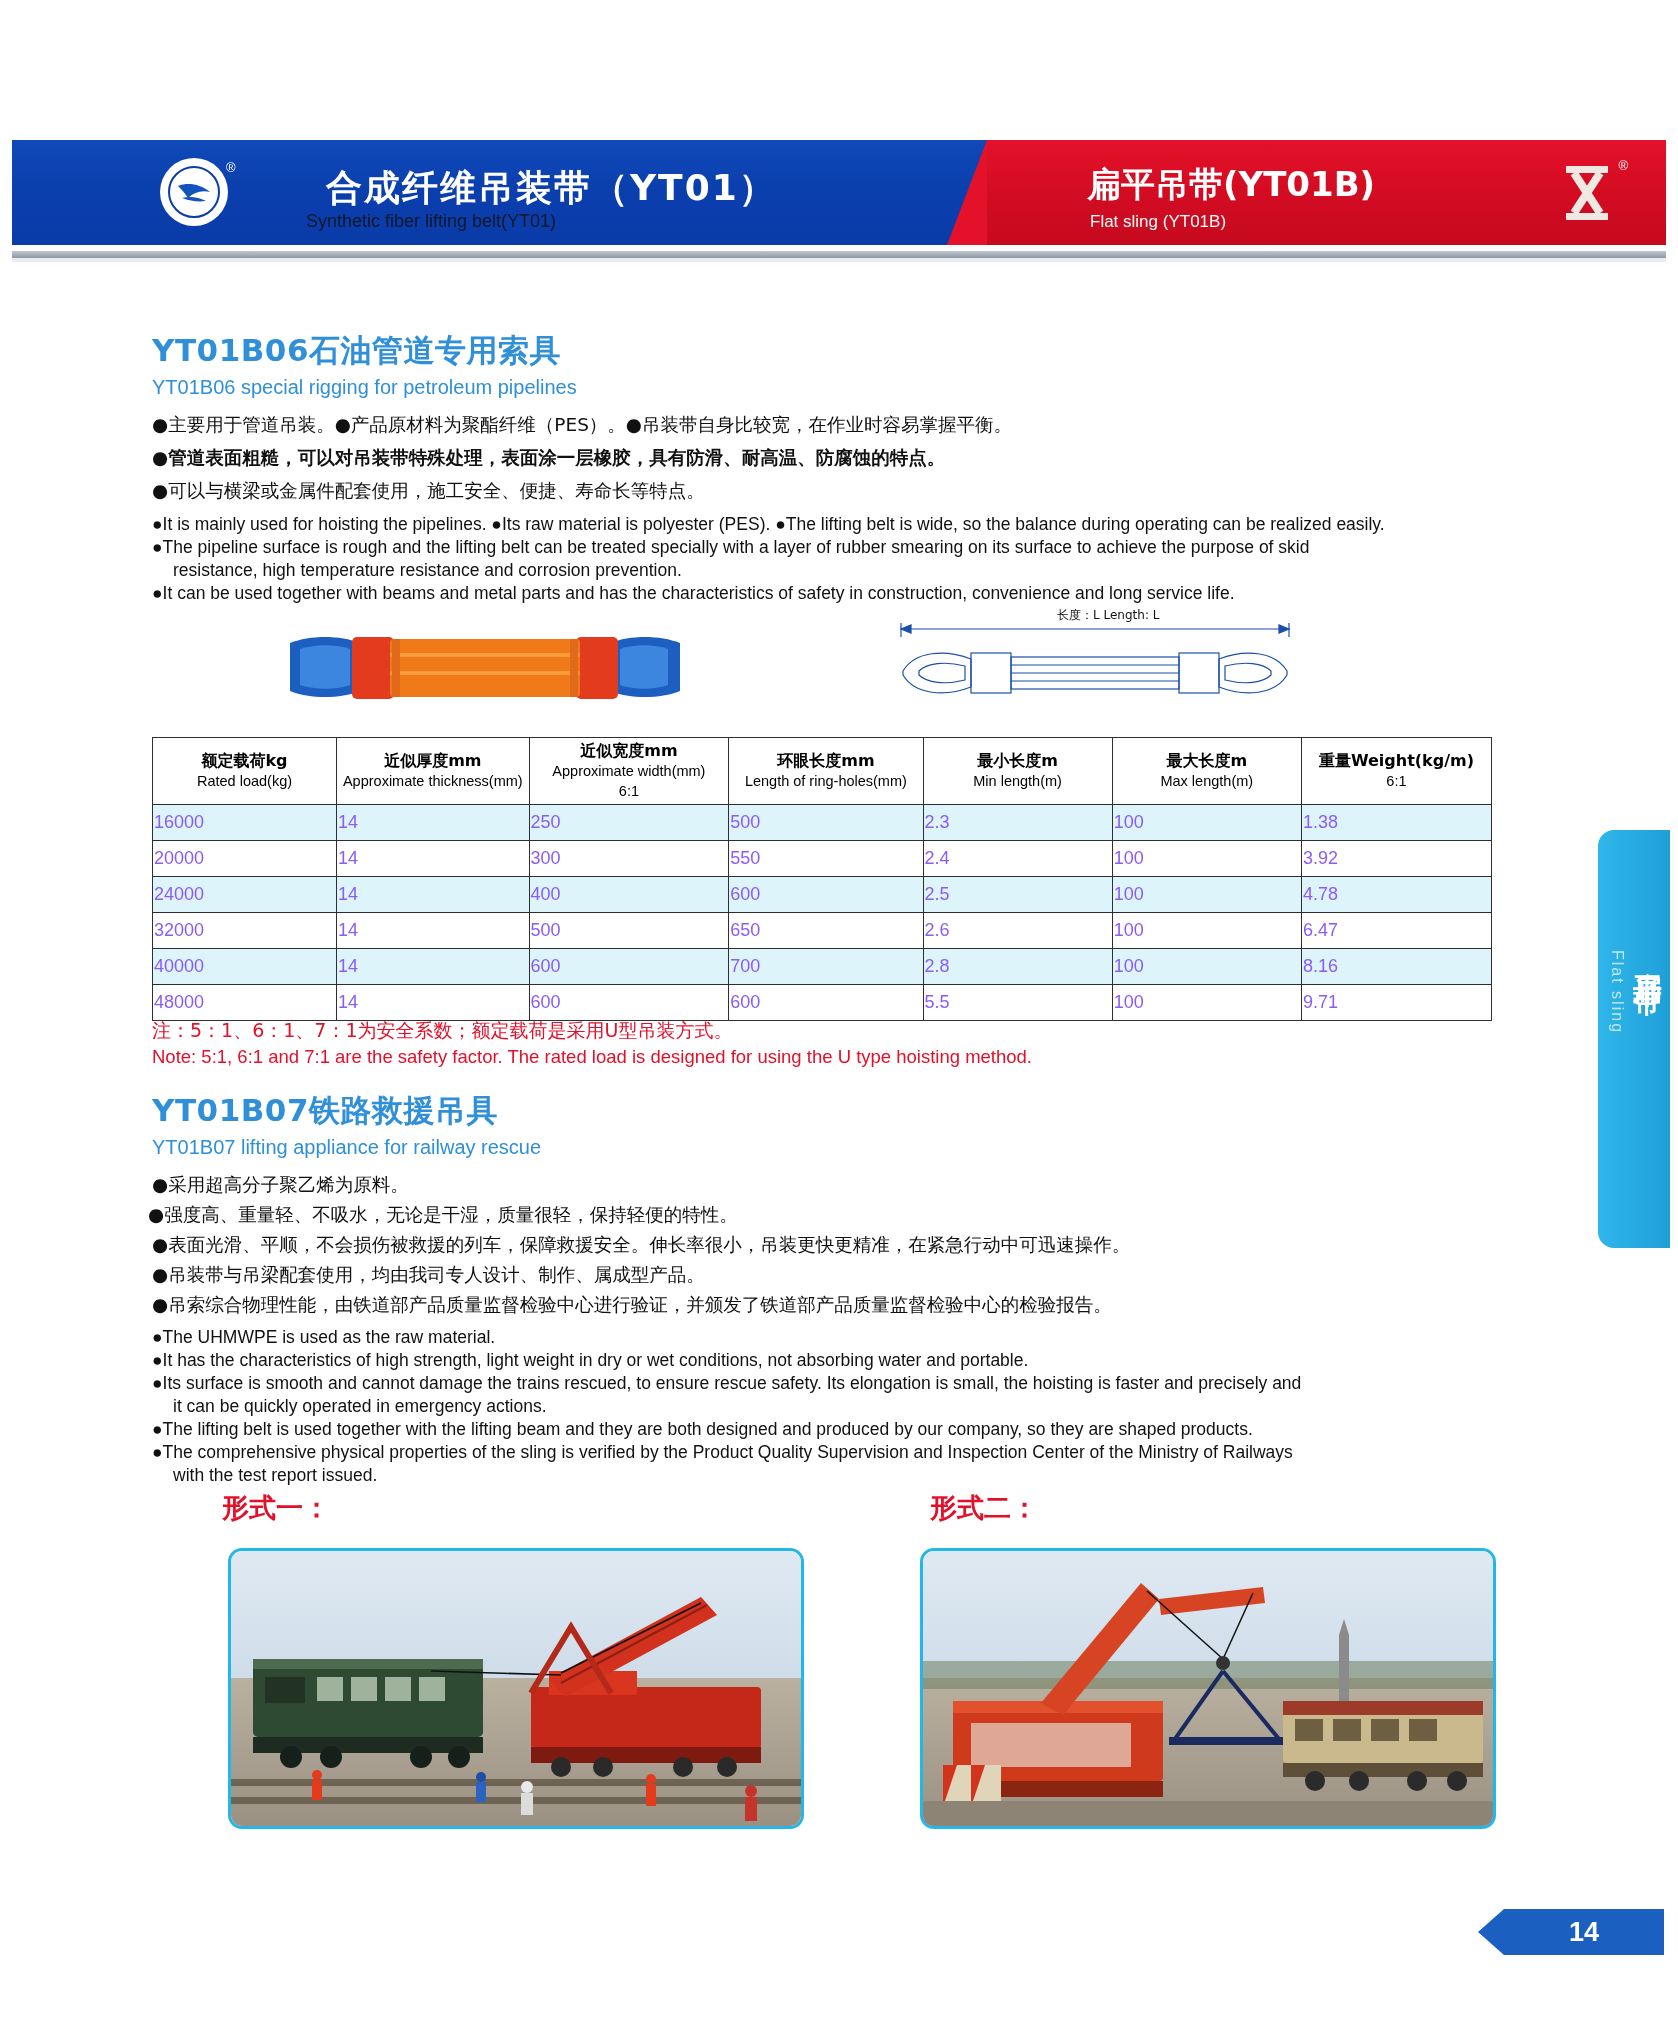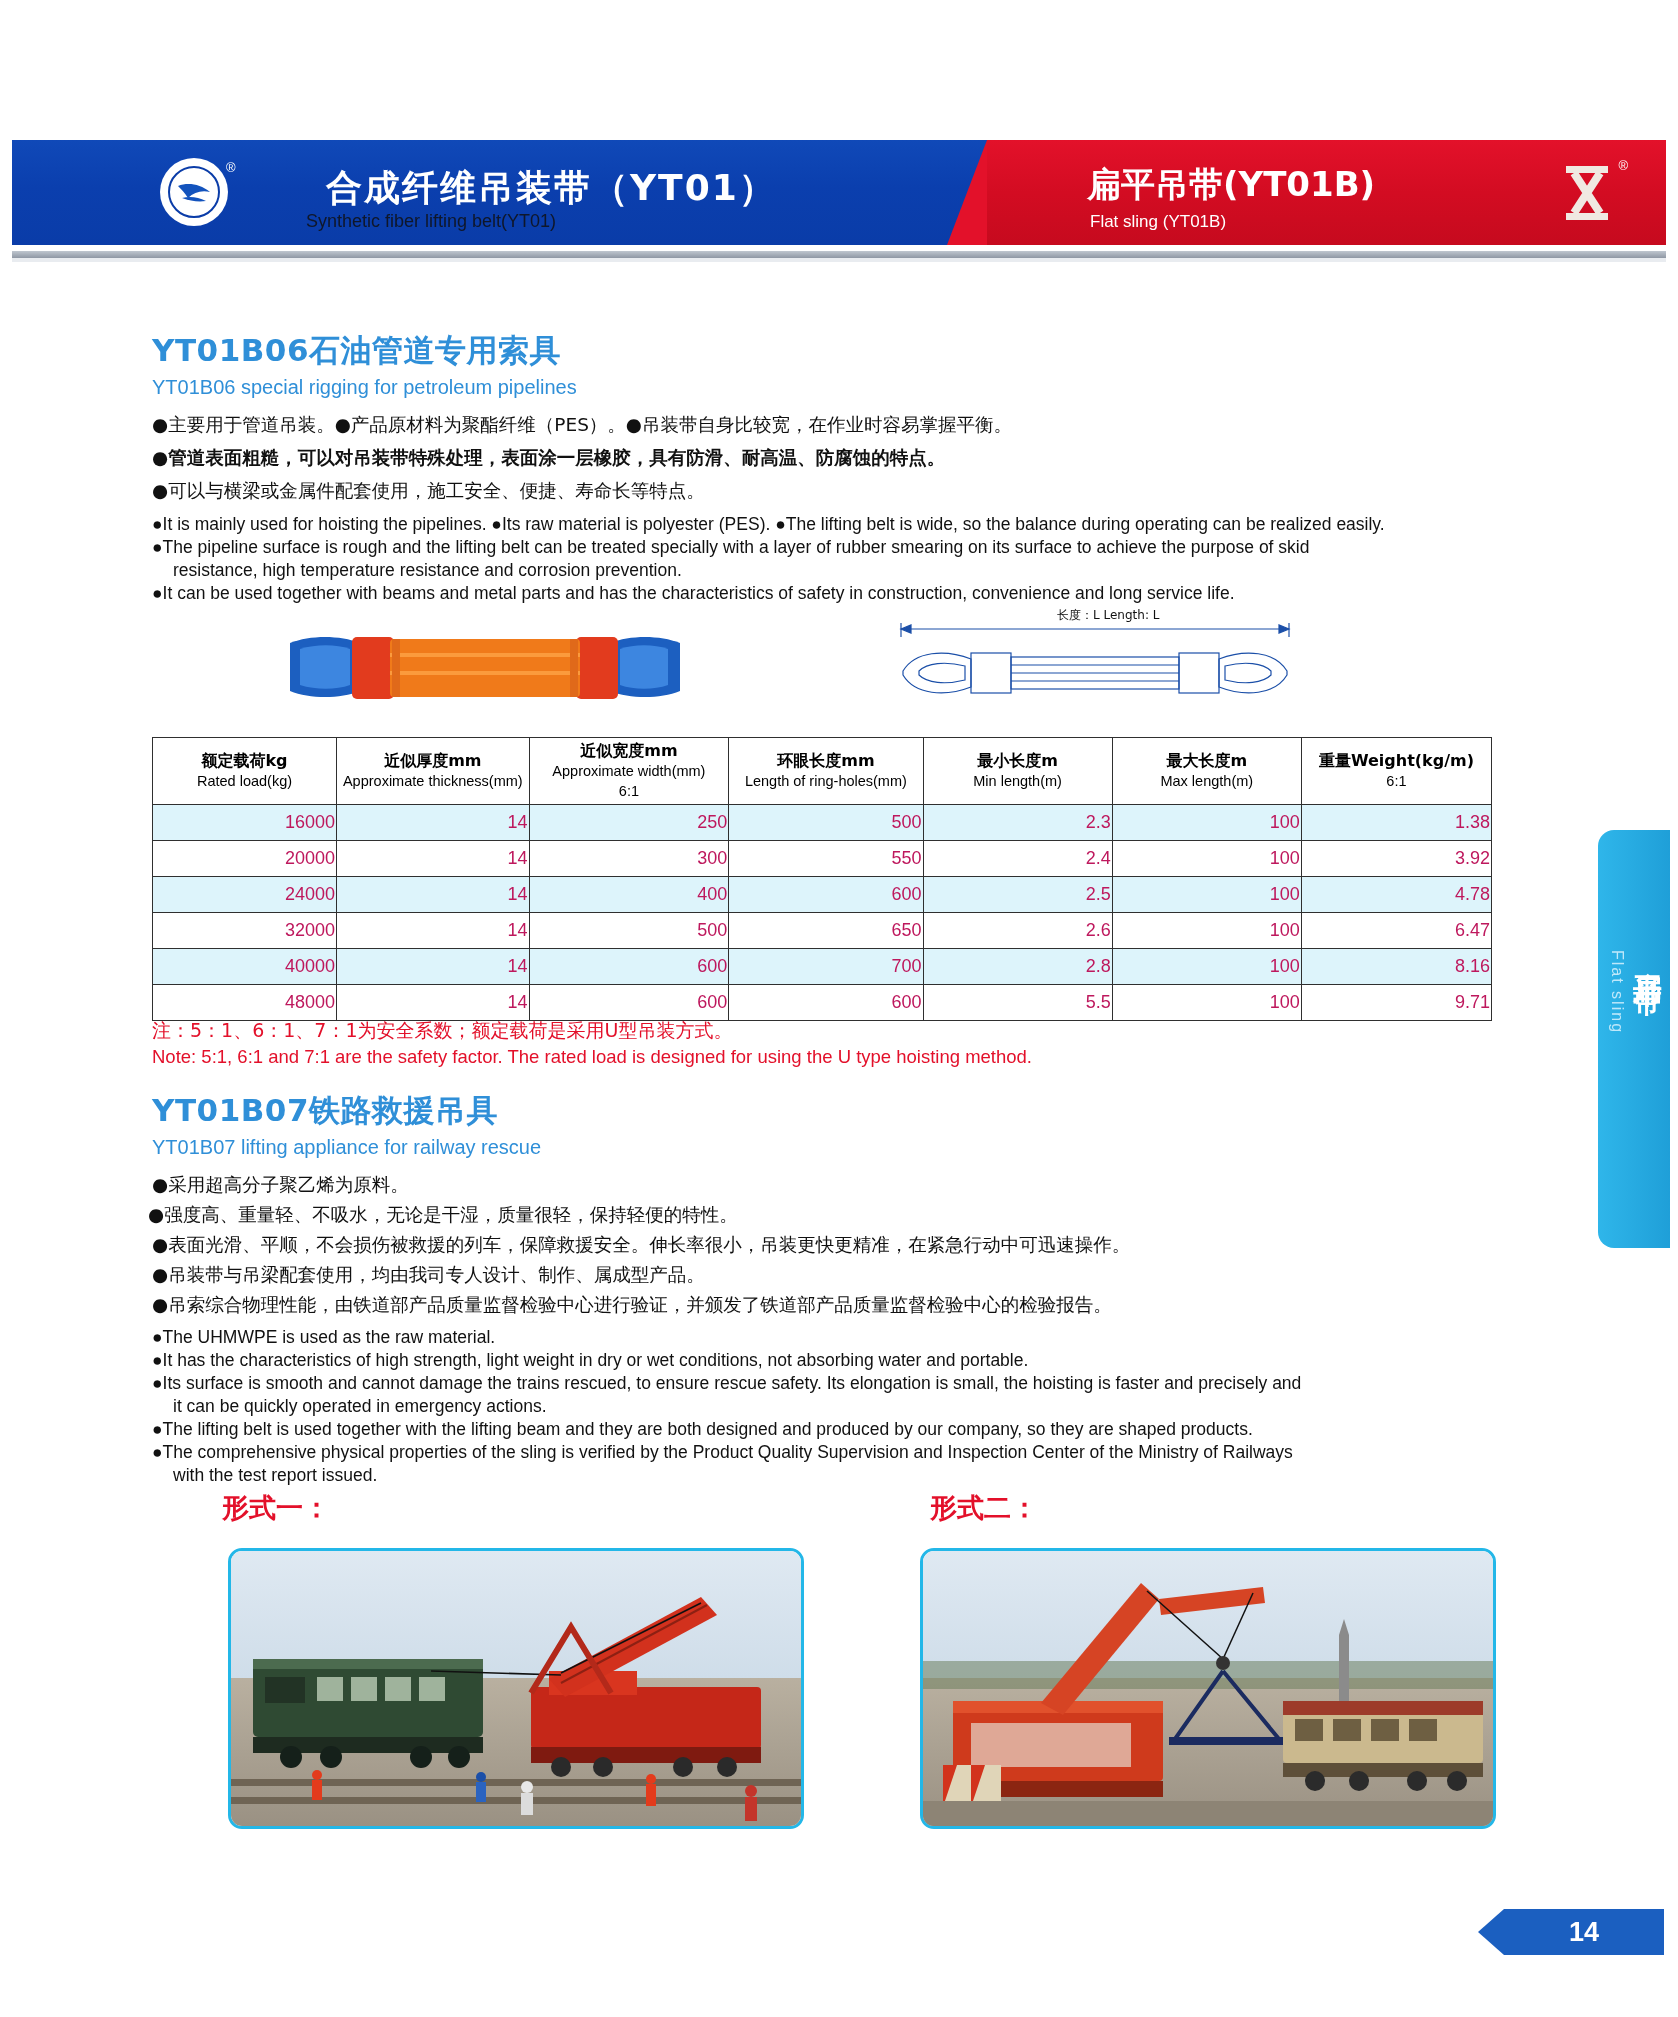--- a/index.html
+++ b/index.html
@@ -96,21 +96,21 @@
     font-family:"DejaVu Sans",sans-serif;
   }
   table.spec th{
     border:1px solid #2f2f2f;
     background:#ffffff;
     font-size:16px;font-weight:bold;color:#000;
     padding:3px 2px;line-height:20px;
   }
   table.spec td{
     border:1px solid #2f2f2f;
-    text-align:right;font-size:18px;color:#be185d;
+    text-align:left;font-size:18px;color:#8b5cf6;
     height:33px;
     font-family:"Liberation Sans",sans-serif;
   }
   table.spec tr.alt td{background:#ddf4fb;}
   table.spec th .en{font-weight:normal;font-size:14.5px;font-family:"Liberation Sans",sans-serif;}
 
   .note-cn{
     position:absolute;left:152px;top:1018px;color:#e3102a;font-size:19px;
     font-family:"DejaVu Sans",sans-serif;
   }

